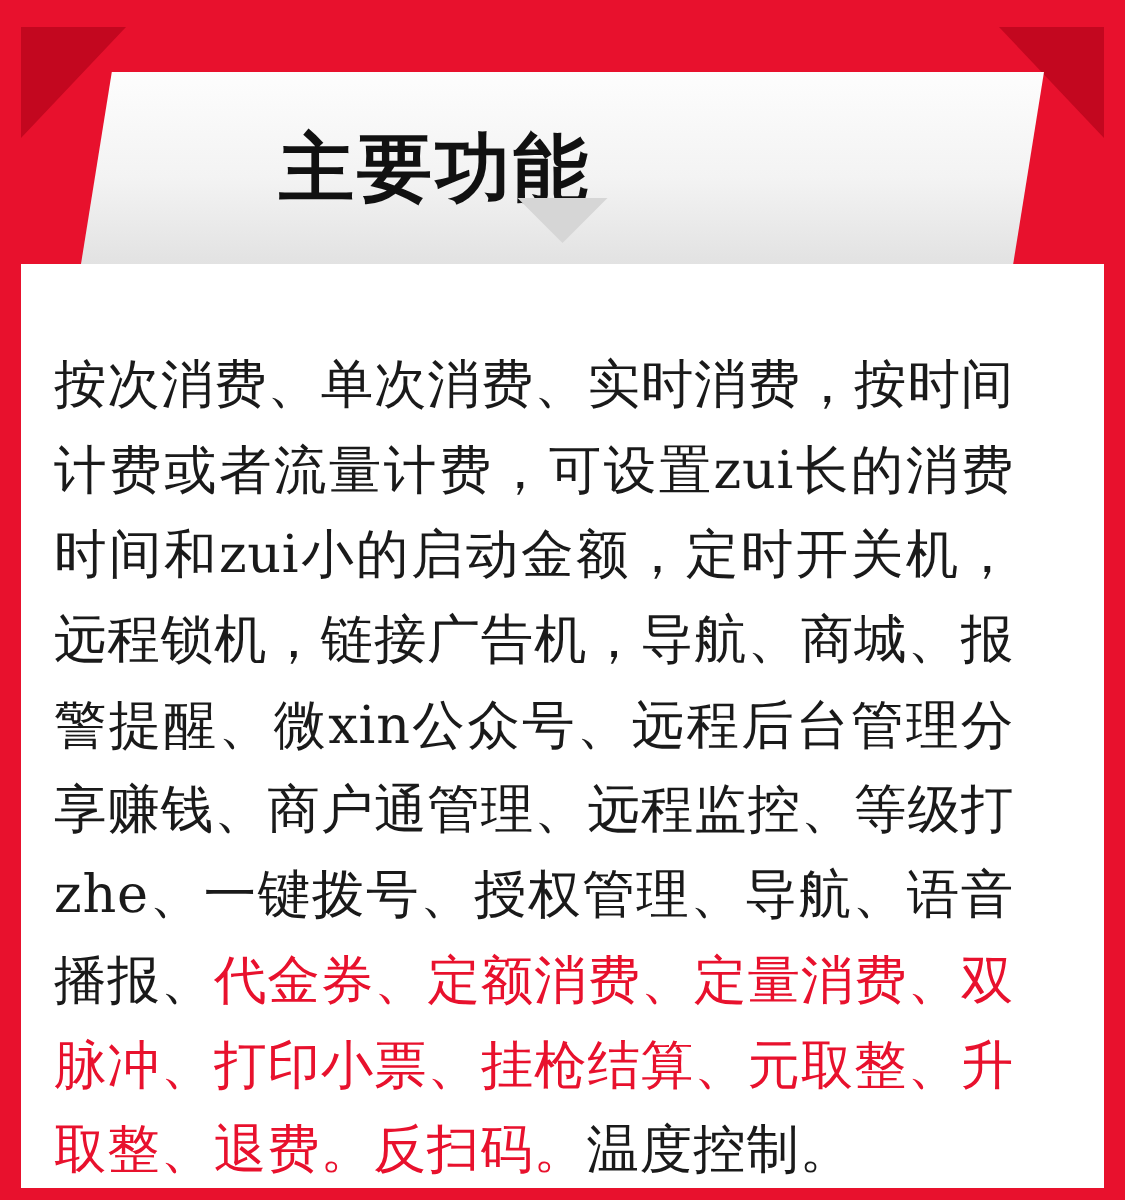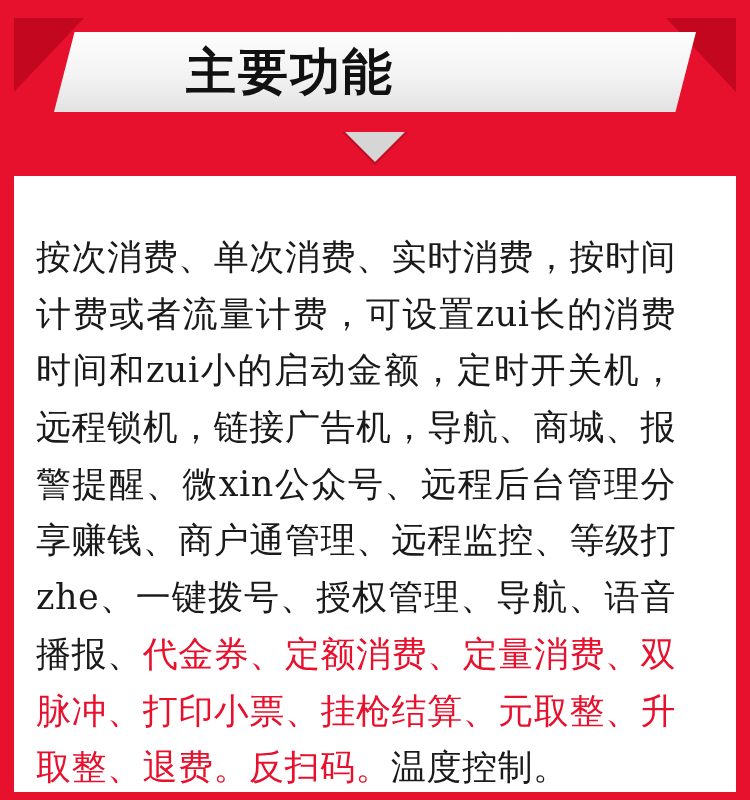--- a/index.html
+++ b/index.html
@@ -48,23 +48,23 @@
     top: 10px;
     width: 0;
     height: 0;
     border-top: 0 solid transparent;
     border-bottom: 74px solid transparent;
     border-right: 70px solid #c3071f;
   }
   .banner .plate {
     position: absolute;
     left: 40px;
-    top: 24px;
+    top: 40px;
     width: 642px;
-    height: 80px;
+    height: 128px;
     background: linear-gradient(180deg, #fdfdfd 0%, #f3f3f3 55%, #e2e2e2 100%);
     box-shadow: 0 2px 5px rgba(0,0,0,0.35);
     
     clip-path: polygon(3.2% 0%, 100% 0%, 96.8% 100%, 0% 100%);
   }
   .banner .plate-inner {
     position: absolute;
     left: 0; top: 0; right: 0; bottom: 0;
     display: flex;
     align-items: center;

